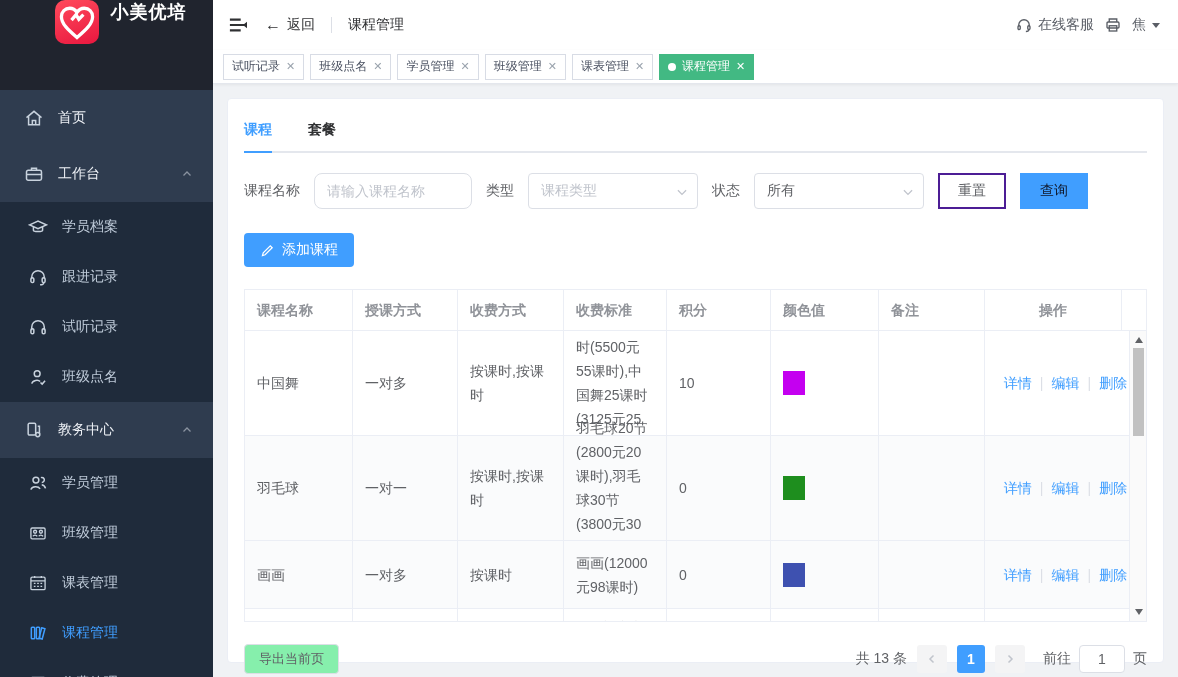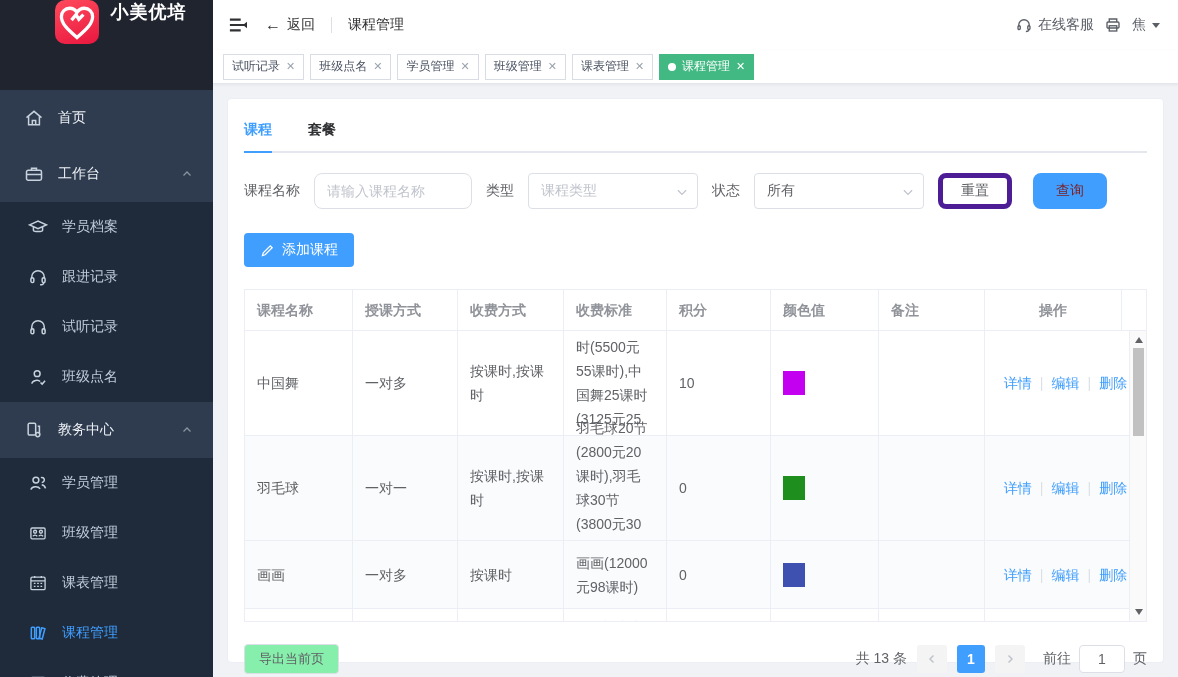--- a/index.html
+++ b/index.html
@@ -55,22 +55,22 @@
   .tab.active:after { content:""; position:absolute; left:0; right:0; bottom:-2px; height:2px; background:#409EFF; }
 
   .filters { display:flex; align-items:center; gap:14px; margin-bottom:24px; }
   .f-label { color:#606266; white-space:nowrap; }
   .text-input { width:158px; height:36px; border:1px solid #dcdfe6; border-radius:8px; padding:0 12px; font-size:14px; color:#606266; font-family:inherit; }
   .text-input::placeholder { color:#c0c4cc; }
   .select { width:170px; height:36px; border:1px solid #dcdfe6; border-radius:4px; padding:0 28px 0 12px; display:flex; align-items:center; position:relative; cursor:pointer; background:#fff; }
   .select .ph { color:#c0c4cc; }
   .select .val { color:#606266; }
   .select .chev { position:absolute; right:8px; top:11px; width:14px; height:14px; color:#c0c4cc; }
-  .btn { height:36px; padding:0 18px; border-radius:8px; border:5px solid #4c1d95; background:#fff; color:#606266; font-size:14px; cursor:pointer; font-family:inherit; }
-  .btn.primary { background:#409EFF; border-color:#409EFF; color:#7f1d1d;margin-left:7px; }
+  .btn { height:36px; padding:0 18px; border-radius:0; border:2px solid #4c1d95; background:#fff; color:#606266; font-size:14px; cursor:pointer; font-family:inherit; }
+  .btn.primary { background:#409EFF; border-color:#409EFF; color:#0f172a; }
   .add-btn { display:inline-flex; align-items:center; gap:7px; height:34px; padding:0 16px; background:#409EFF; border:none; border-radius:4px; color:#fff; font-size:14px; cursor:pointer; margin-bottom:22px; font-family:inherit; }
   .add-btn .mi { width:15px; height:15px; color:#fff; }
 
   
   .table-wrap { border:1px solid #ebeef5; border-bottom:1px solid #ebeef5; position:relative; }
   .trow { display:flex; }
   .tcell { border-right:1px solid #ebeef5; padding:10px 12px; display:flex; align-items:center; color:#606266; line-height:24px; }
   .tcell:last-child { border-right:none; }
   .thead .tcell { color:#909399; font-weight:bold; padding:8px 12px; border-bottom:1px solid #ebeef5; background:#fff; }
   .c0{width:108px;} .c1{width:105px;} .c2{width:106px;} .c3{width:103px;} .c4{width:104px;} .c5{width:108px;} .c6{width:106px;} .c7{flex:1; justify-content:center;} .cg{width:17px; border-right:none; padding:0;}

